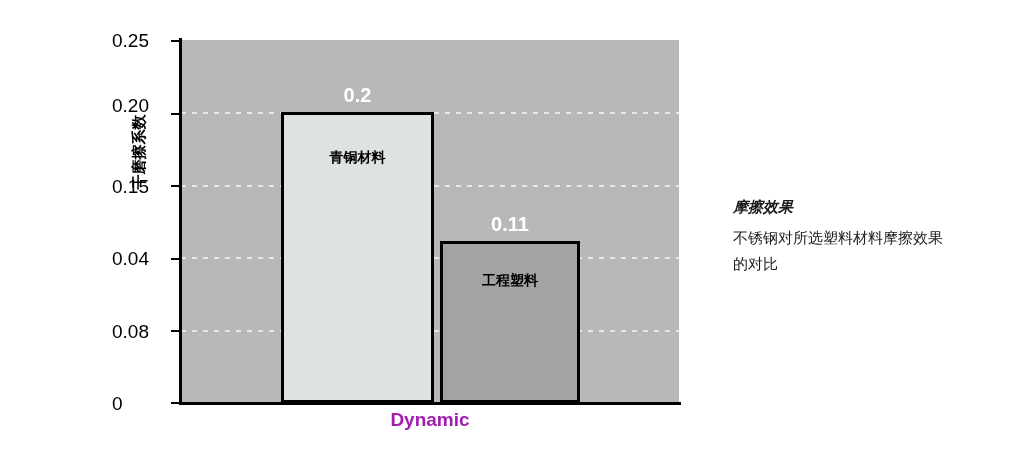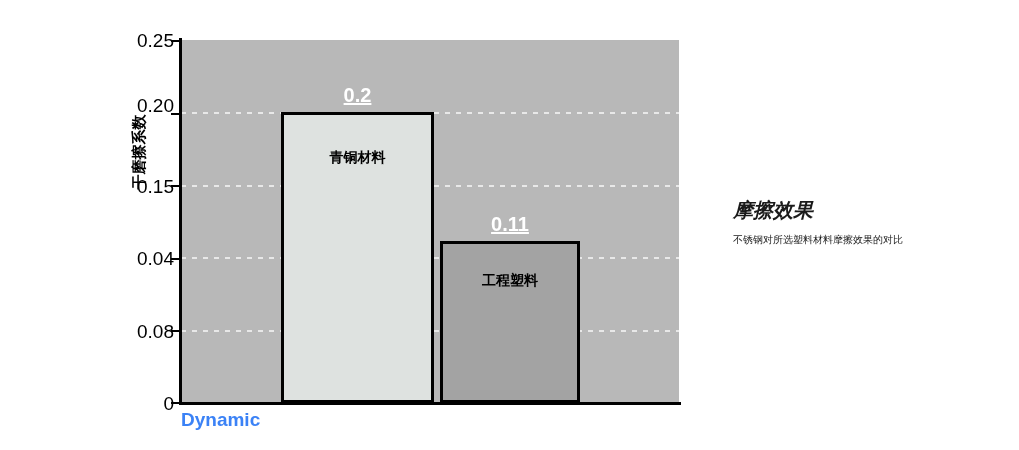--- a/index.html
+++ b/index.html
@@ -43,21 +43,21 @@
     color: #000000;
     letter-spacing: 0px;
     white-space: nowrap;
   }
 
   
   .ytick {
     position: absolute;
     right: 0;
     width: 62px;
-    text-align: right;
+    text-align: left;
     font-size: 19px;
     color: #000000;
     line-height: 1;
   }
   .ytick-wrap {
     position: absolute;
     left: 108px;
     top: 0;
     width: 66px;
     height: 450px;
@@ -144,60 +144,60 @@
   .bar-1 .bar-inner-label { top: 34px; }
   .bar-2 .bar-inner-label { top: 28px; }
 
   .value-label {
     position: absolute;
     text-align: center;
     font-size: 20px;
     font-weight: bold;
     color: #ffffff;
     white-space: nowrap;
-    text-decoration: underline;
   }
   .value-1 {
     left: 281px;
     top: 84px;
     width: 153px;
   }
   .value-2 {
     left: 440px;
     top: 213px;
     width: 140px;
   }
 
   .x-axis-label {
     position: absolute;
     left: 181px;
     top: 409px;
     width: 498px;
+    text-align: center;
     font-size: 19px;
     font-weight: bold;
-    color: #3b82f6;
+    color: #a21caf;
   }
 
   
   .caption {
     position: absolute;
     left: 733px;
     top: 198px;
     width: 268px;
   }
   .caption-title {
-    font-size: 20px;
+    font-size: 15px;
     font-weight: bold;
     font-style: italic;
     color: #1a1a1a;
     margin-bottom: 9px;
     line-height: 1.2;
   }
   .caption-body {
-    font-size: 10px;
+    font-size: 15px;
     color: #1a1a1a;
     line-height: 1.72;
     width: 213px;
   }
 </style>
 </head>
 <body>
 
 <div id="root">
 

